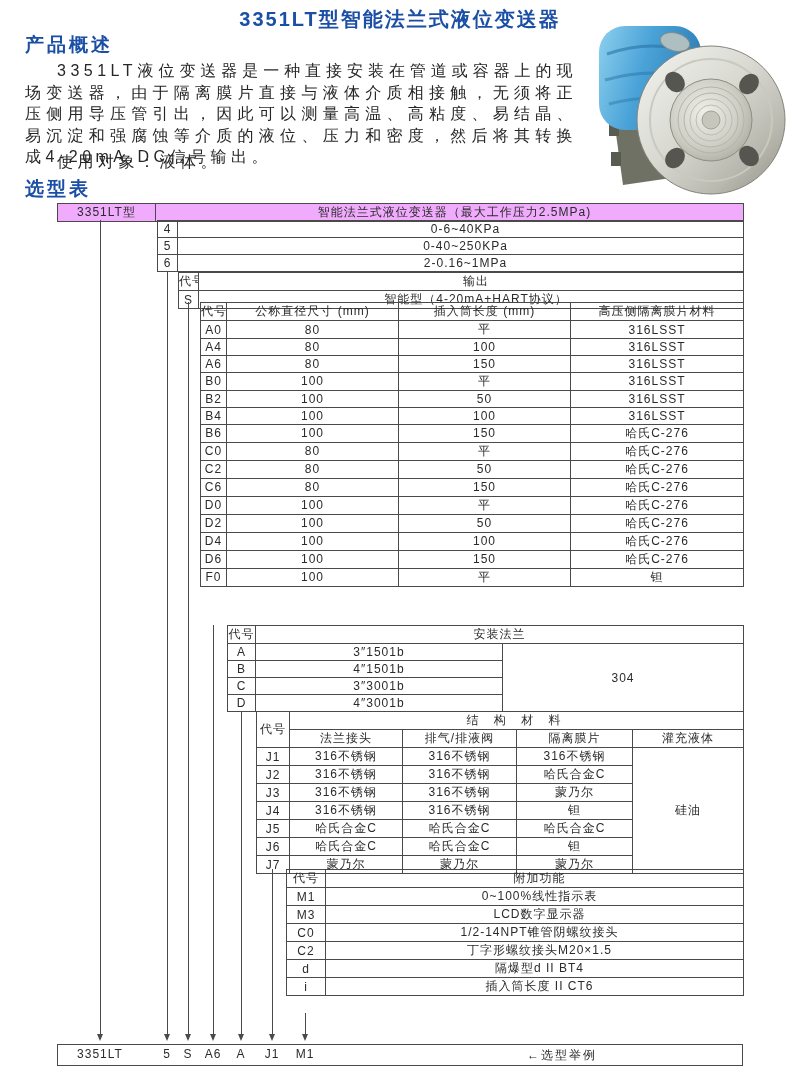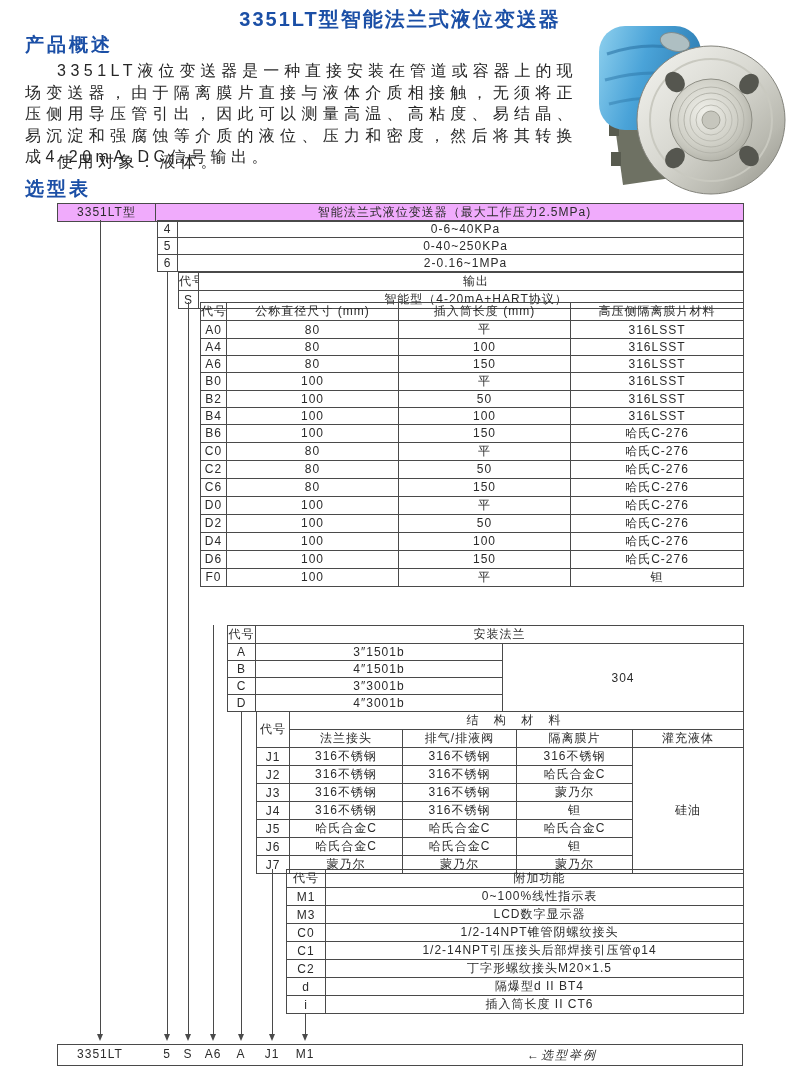--- a/index.html
+++ b/index.html
@@ -30,21 +30,21 @@
   .t-flange td{height:16px;}
   .t-struct{left:199px;top:508px;width:487px;}
   .t-struct td{height:13.5px;}
   .t-extra{left:229px;top:666px;width:457px;}
   .t-extra td{height:13.4px;}
   .struct-title{letter-spacing:6px;}
   .vline{position:absolute;width:1px;background:#4a4a4a;}
   .arrow{position:absolute;width:0;height:0;border-left:3.5px solid transparent;border-right:3.5px solid transparent;border-top:7px solid #4a4a4a;}
   .example-box{position:absolute;left:0;top:841px;width:684px;height:20px;border:1px solid #4a4a4a;}
   .ex-item{position:absolute;top:844px;transform:translateX(-50%);font-size:12px;letter-spacing:1px;color:#2b2b2b;}
-  .ex-note{position:absolute;top:844px;left:505px;transform:translateX(-50%);font-size:12px;letter-spacing:2px;color:#2b2b2b;font-style:italic;}
+  .ex-note{position:absolute;top:844px;left:505px;transform:translateX(-50%);font-size:12px;letter-spacing:2px;color:#2b2b2b;}
 </style>
 </head>
 <body>
 
 <div class="page">
 
   <h1 class="title">3351LT型智能法兰式液位变送器</h1>
 
   <div class="photo">
     <svg width="210" height="196" viewBox="0 0 210 196">
@@ -382,24 +382,20 @@
             <td class="c">M1</td>
             <td class="l">0~100%线性指示表</td>
           </tr>
           <tr>
             <td class="c">M3</td>
             <td class="l">LCD数字显示器</td>
           </tr>
           <tr>
             <td class="c">C0</td>
             <td class="l">1/2-14NPT锥管阴螺纹接头</td>
-          </tr>
-          <tr>
-            <td class="c">C1</td>
-            <td class="l">1/2-14NPT引压接头后部焊接引压管φ14</td>
           </tr>
           <tr>
             <td class="c">C2</td>
             <td class="l">丁字形螺纹接头M20×1.5</td>
           </tr>
           <tr>
             <td class="c">d</td>
             <td class="l">隔爆型d II BT4</td>
           </tr>
           <tr>

